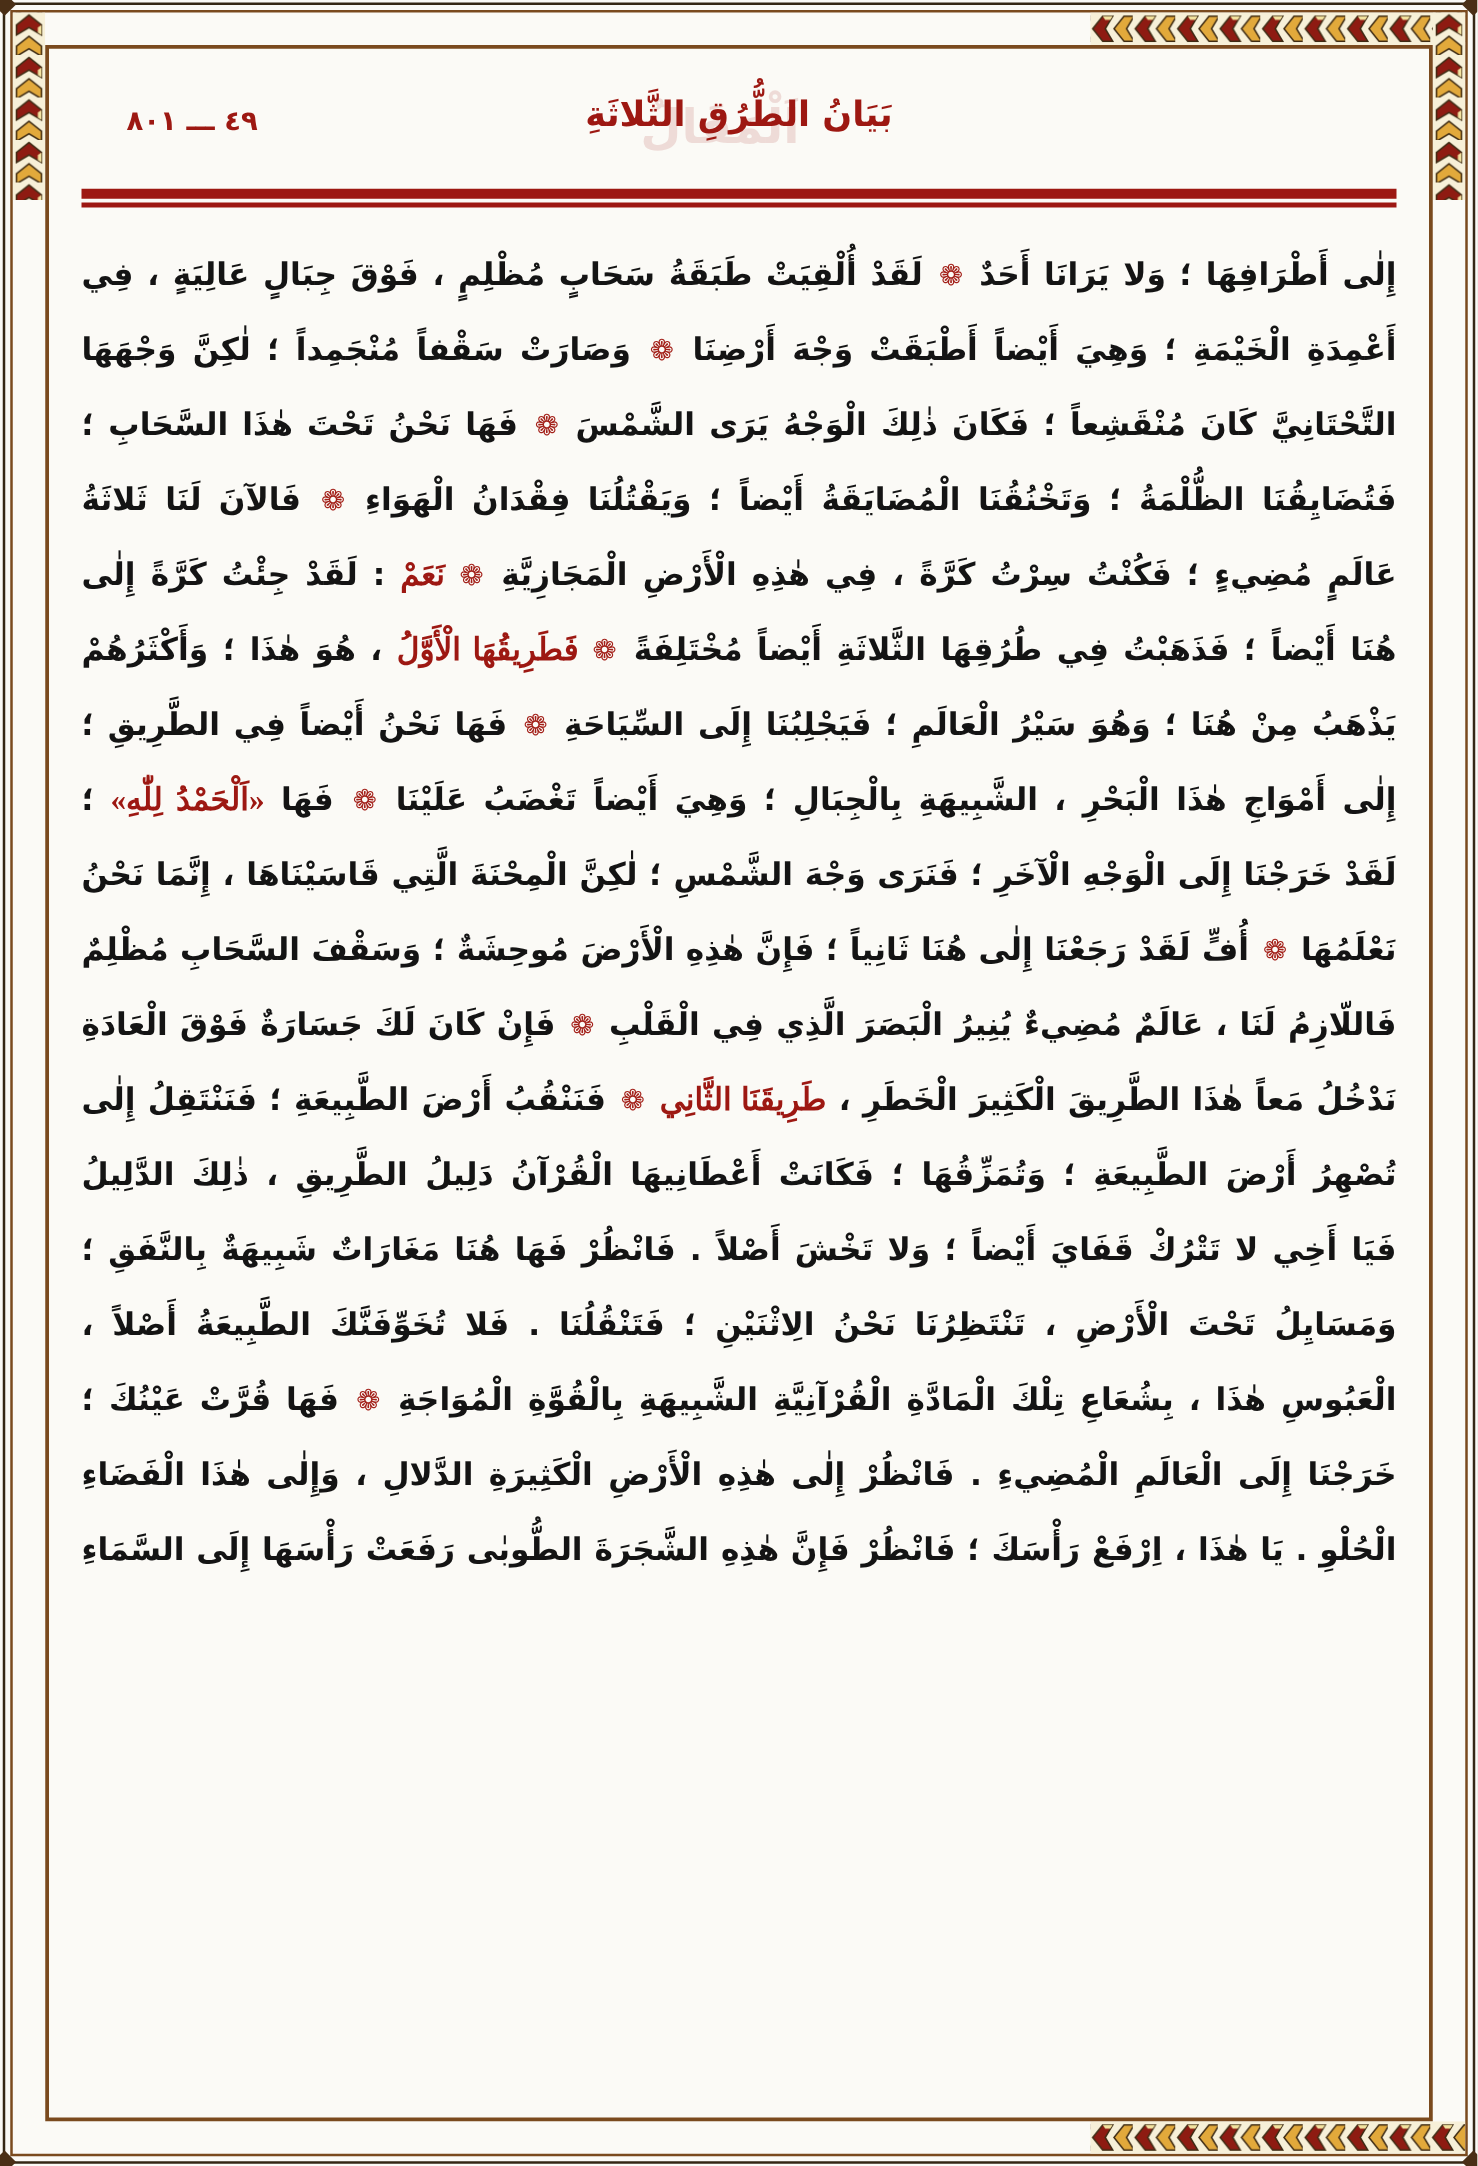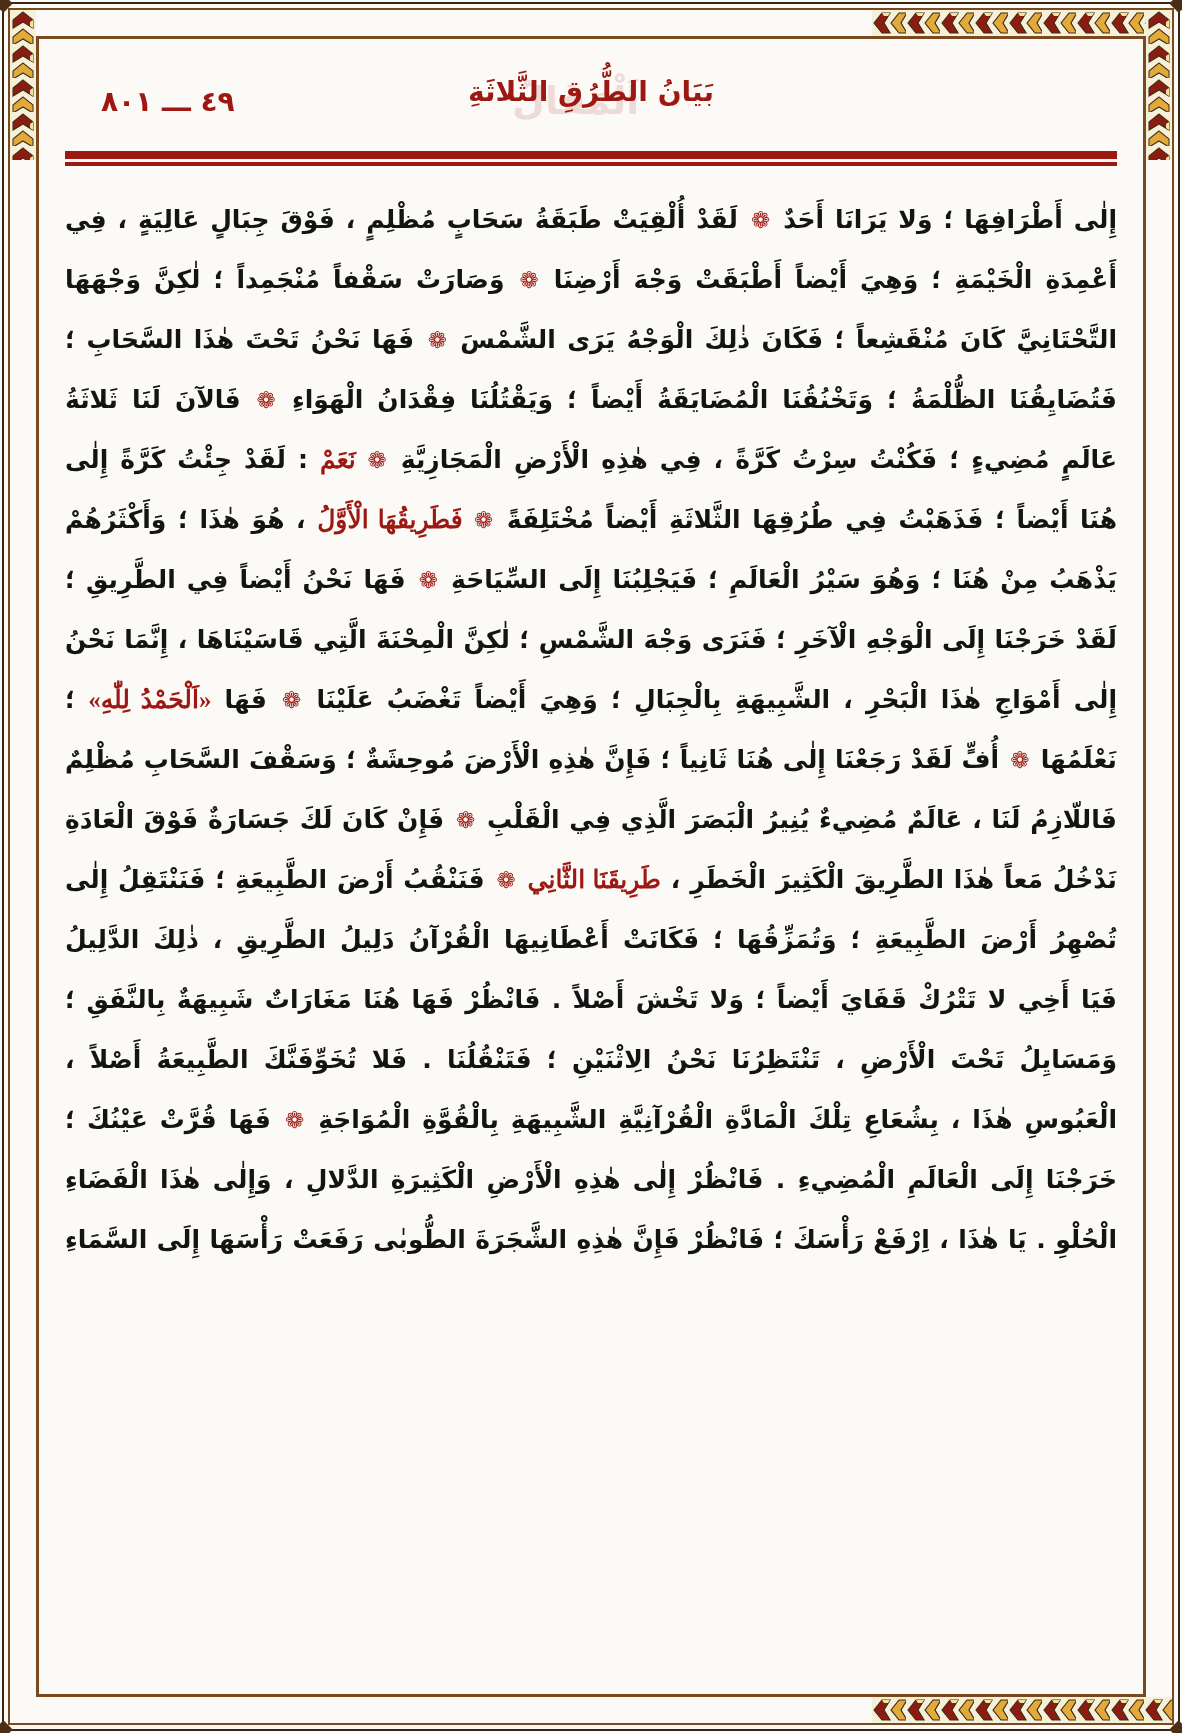--- a/index.html
+++ b/index.html
@@ -18,21 +18,21 @@
   .chain.left{top:10px;bottom:10px;left:10px;width:26px;}
   .chain.right{top:10px;bottom:10px;right:10px;width:26px;}
   .corner{position:absolute;width:13px;height:13px;background:#4a2f16;transform:rotate(45deg);}
   .corner.tl{left:-3px;top:-3px}.corner.tr{right:-3px;top:-3px}
   .corner.bl{left:-3px;bottom:-3px}.corner.br{right:-3px;bottom:-3px}
   
   .content{position:absolute;inset:39px;padding:24px 26px 0;}
   .header{position:relative;height:78px;}
   .page-numbers{
     position:absolute;left:36px;top:22px;
-    color:#9d1812;font-weight:bold;font-size:28px;letter-spacing:1px;
+    color:#9d1812;font-weight:bold;font-size:22px;letter-spacing:1px;
   }
   .title-wrap{position:absolute;left:0;right:0;top:12px;text-align:center;height:60px;}
   .ghost-title{
     position:absolute;left:50%;top:4px;transform:translateX(-62%);
     color:#9d1812;opacity:.13;font-weight:bold;font-size:38px;white-space:nowrap;
   }
   .page-title{
     position:relative;color:#9d1812;font-weight:bold;font-size:28px;white-space:nowrap;
   }
   .rule{height:3px;border-top:8px solid #9d1812;border-bottom:4px solid #9d1812;margin:10px 0 0;}
@@ -118,22 +118,22 @@
     <div class="rule"></div>
 
     <div class="body-text">
         <div class="line"><span class="txt">إِلٰى أَطْرَافِهَا ؛ وَلا يَرَانَا أَحَدٌ </span><span class="orn">❁</span><span class="txt"> لَقَدْ أُلْقِيَتْ طَبَقَةُ سَحَابٍ مُظْلِمٍ ، فَوْقَ جِبَالٍ عَالِيَةٍ ، فِي حُكْمِ</span></div>
         <div class="line"><span class="txt">أَعْمِدَةِ الْخَيْمَةِ ؛ وَهِيَ أَيْضاً أَطْبَقَتْ وَجْهَ أَرْضِنَا </span><span class="orn">❁</span><span class="txt"> وَصَارَتْ سَقْفاً مُنْجَمِداً ؛ لٰكِنَّ وَجْهَهَا</span></div>
         <div class="line"><span class="txt">التَّحْتَانِيَّ كَانَ مُنْقَشِعاً ؛ فَكَانَ ذٰلِكَ الْوَجْهُ يَرَى الشَّمْسَ </span><span class="orn">❁</span><span class="txt"> فَهَا نَحْنُ تَحْتَ هٰذَا السَّحَابِ ؛</span></div>
         <div class="line"><span class="txt">فَتُضَايِقُنَا الظُّلْمَةُ ؛ وَتَخْنُقُنَا الْمُضَايَقَةُ أَيْضاً ؛ وَيَقْتُلُنَا فِقْدَانُ الْهَوَاءِ </span><span class="orn">❁</span><span class="txt"> فَالآنَ لَنَا ثَلاثَةُ طُرُقٍ إِلٰى</span></div>
         <div class="line"><span class="txt">عَالَمٍ مُضِيءٍ ؛ فَكُنْتُ سِرْتُ كَرَّةً ، فِي هٰذِهِ الْأَرْضِ الْمَجَازِيَّةِ </span><span class="orn">❁</span><span class="red"> نَعَمْ</span><span class="txt"> : لَقَدْ جِئْتُ كَرَّةً إِلٰى</span></div>
         <div class="line"><span class="txt">هُنَا أَيْضاً ؛ فَذَهَبْتُ فِي طُرُقِهَا الثَّلاثَةِ أَيْضاً مُخْتَلِفَةً </span><span class="orn">❁</span><span class="red"> فَطَرِيقُهَا الْأَوَّلُ</span><span class="txt"> ، هُوَ هٰذَا ؛ وَأَكْثَرُهُمْ</span></div>
         <div class="line"><span class="txt">يَذْهَبُ مِنْ هُنَا ؛ وَهُوَ سَيْرُ الْعَالَمِ ؛ فَيَجْلِبُنَا إِلَى السِّيَاحَةِ </span><span class="orn">❁</span><span class="txt"> فَهَا نَحْنُ أَيْضاً فِي الطَّرِيقِ ؛ فَنَذْهَبُ</span></div>
+        <div class="line"><span class="txt">إِلٰى أَمْوَاجِ هٰذَا الْبَحْرِ ، الشَّبِيهَةِ بِالْجِبَالِ ؛ وَهِيَ أَيْضاً تَغْضَبُ عَلَيْنَا </span><span class="orn">❁</span><span class="txt"> فَهَا </span><span class="red">«اَلْحَمْدُ لِلّٰهِ»</span><span class="txt"> ؛</span></div>
         <div class="line"><span class="txt">لَقَدْ خَرَجْنَا إِلَى الْوَجْهِ الْآخَرِ ؛ فَنَرَى وَجْهَ الشَّمْسِ ؛ لٰكِنَّ الْمِحْنَةَ الَّتِي قَاسَيْنَاهَا ، إِنَّمَا نَحْنُ</span></div>
-        <div class="line"><span class="txt">إِلٰى أَمْوَاجِ هٰذَا الْبَحْرِ ، الشَّبِيهَةِ بِالْجِبَالِ ؛ وَهِيَ أَيْضاً تَغْضَبُ عَلَيْنَا </span><span class="orn">❁</span><span class="txt"> فَهَا </span><span class="red">«اَلْحَمْدُ لِلّٰهِ»</span><span class="txt"> ؛</span></div>
         <div class="line"><span class="txt">نَعْلَمُهَا </span><span class="orn">❁</span><span class="txt"> أُفٍّ لَقَدْ رَجَعْنَا إِلٰى هُنَا ثَانِياً ؛ فَإِنَّ هٰذِهِ الْأَرْضَ مُوحِشَةٌ ؛ وَسَقْفَ السَّحَابِ مُظْلِمٌ ؛</span></div>
         <div class="line"><span class="txt">فَاللّازِمُ لَنَا ، عَالَمٌ مُضِيءٌ يُنِيرُ الْبَصَرَ الَّذِي فِي الْقَلْبِ </span><span class="orn">❁</span><span class="txt"> فَإِنْ كَانَ لَكَ جَسَارَةٌ فَوْقَ الْعَادَةِ ،</span></div>
         <div class="line"><span class="txt">نَدْخُلُ مَعاً هٰذَا الطَّرِيقَ الْكَثِيرَ الْخَطَرِ ، </span><span class="red">طَرِيقَنَا الثَّانِي</span><span class="txt"> </span><span class="orn">❁</span><span class="txt"> فَنَنْقُبُ أَرْضَ الطَّبِيعَةِ ؛ فَنَنْتَقِلُ إِلٰى</span></div>
         <div class="line"><span class="txt">تُصْهِرُ أَرْضَ الطَّبِيعَةِ ؛ وَتُمَزِّقُهَا ؛ فَكَانَتْ أَعْطَانِيهَا الْقُرْآنُ دَلِيلُ الطَّرِيقِ ، ذٰلِكَ الدَّلِيلُ الْمُعْجِزُ </span></div>
         <div class="line"><span class="txt">فَيَا أَخِي لا تَتْرُكْ قَفَايَ أَيْضاً ؛ وَلا تَخْشَ أَصْلاً . فَانْظُرْ فَهَا هُنَا مَغَارَاتٌ شَبِيهَةٌ بِالنَّفَقِ ؛</span></div>
         <div class="line"><span class="txt">وَمَسَايِلُ تَحْتَ الْأَرْضِ ، تَنْتَظِرُنَا نَحْنُ الِاثْنَيْنِ ؛ فَتَنْقُلُنَا . فَلا تُخَوِّفَنَّكَ الطَّبِيعَةُ أَصْلاً ، وَجُمُودَتُهَا</span></div>
         <div class="line"><span class="txt">الْعَبُوسِ هٰذَا ، بِشُعَاعِ تِلْكَ الْمَادَّةِ الْقُرْآنِيَّةِ الشَّبِيهَةِ بِالْقُوَّةِ الْمُوَاجَةِ </span><span class="orn">❁</span><span class="txt"> فَهَا قُرَّتْ عَيْنُكَ ؛ لَقَدْ</span></div>
         <div class="line"><span class="txt">خَرَجْنَا إِلَى الْعَالَمِ الْمُضِيءِ . فَانْظُرْ إِلٰى هٰذِهِ الْأَرْضِ الْكَثِيرَةِ الدَّلالِ ، وَإِلٰى هٰذَا الْفَضَاءِ اللَّطِيفِ</span></div>
         <div class="line"><span class="txt">الْحُلْوِ . يَا هٰذَا ، اِرْفَعْ رَأْسَكَ ؛ فَانْظُرْ فَإِنَّ هٰذِهِ الشَّجَرَةَ الطُّوبٰى رَفَعَتْ رَأْسَهَا إِلَى السَّمَاءِ ؛</span></div>
       </div>

